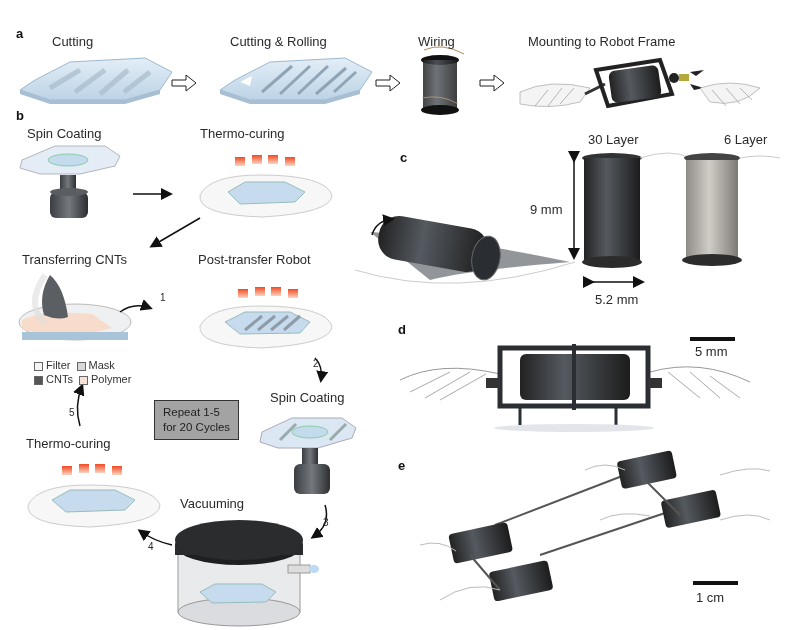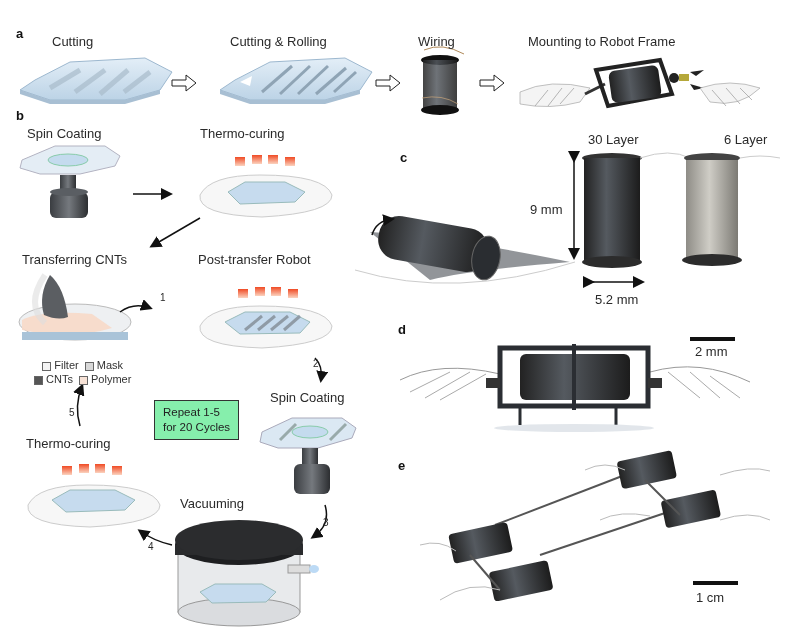--- a/index.html
+++ b/index.html
@@ -1,20 +1,20 @@
 <!DOCTYPE html>
 <html><head>
 <meta charset="utf-8">
 <style>
   html,body{margin:0;padding:0;background:#ffffff;}
   body{width:790px;height:630px;position:relative;overflow:hidden;font-family:"Liberation Sans",sans-serif;color:#222;}
   .lbl{position:absolute;font-size:13px;color:#2a2a2a;white-space:nowrap;}
   .panel{position:absolute;font-size:13px;font-weight:bold;color:#111;}
-  .box{position:absolute;border:1px solid #333;background:#86efac;font-size:11.5px;line-height:15px;padding:4px 8px;}
-  .legend{position:absolute;font-size:11px;color:#333;line-height:14px;text-align:center;}
+  .box{position:absolute;border:1px solid #333;background:#a3a3a3;font-size:11.5px;line-height:15px;padding:4px 8px;}
+  .legend{position:absolute;font-size:11px;color:#333;line-height:14px;}
   .sq{display:inline-block;width:7px;height:7px;border:1px solid #666;margin-right:3px;vertical-align:middle;}
   svg{position:absolute;left:0;top:0;}
 </style>
 </head>
 <body>
 
 <svg width="790" height="630" viewBox="0 0 790 630">
   <defs>
     <linearGradient id="plate" x1="0" y1="0" x2="0" y2="1">
       <stop offset="0" stop-color="#e3eef7"></stop>
@@ -301,16 +301,16 @@
   <div>for 20 Cycles</div>
 </div>
 
 <div class="panel" style="left:400px;top:150px;">c</div>
 <div class="lbl" style="left:588px;top:132px;">30 Layer</div>
 <div class="lbl" style="left:676px;top:132px;margin-left:48px;">6 Layer</div>
 <div class="lbl" style="left:530px;top:202px;">9 mm</div>
 <div class="lbl" style="left:595px;top:292px;">5.2 mm</div>
 
 <div class="panel" style="left:398px;top:322px;">d</div>
-<div class="lbl" style="left:695px;top:344px;">2 mm</div>
+<div class="lbl" style="left:695px;top:344px;">5 mm</div>
 
 <div class="panel" style="left:398px;top:458px;">e</div>
 <div class="lbl" style="left:696px;top:590px;">1 cm</div>
 
 </body></html>

